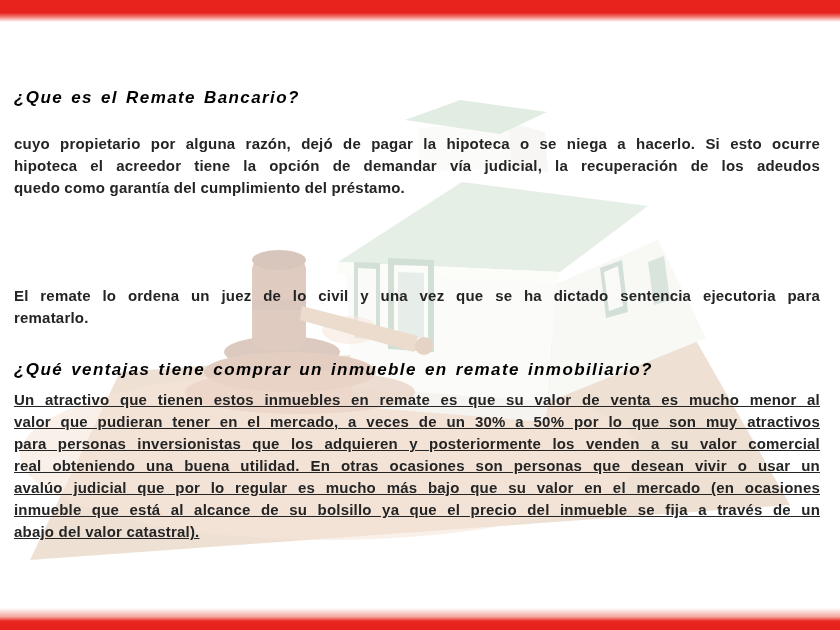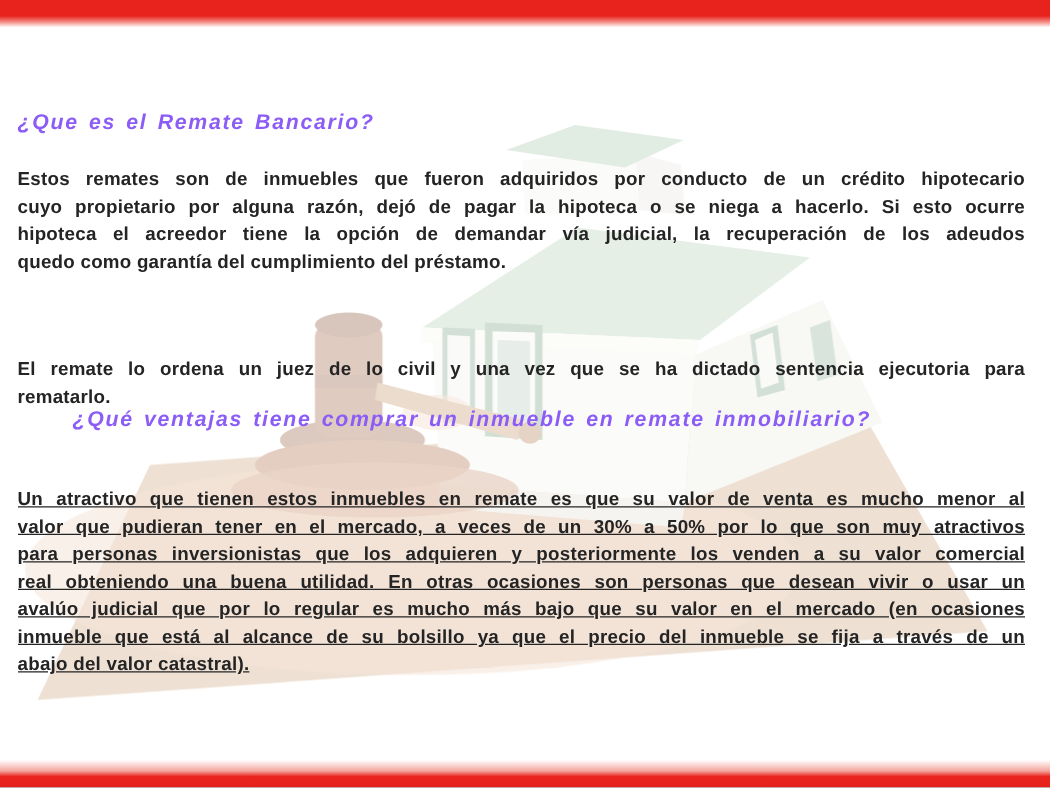--- a/index.html
+++ b/index.html
@@ -19,28 +19,28 @@
     position:absolute;left:0;bottom:0;width:840px;height:22px;
     background:linear-gradient(to bottom,#ffffff 0,#f3a59d 40%,#ea2520 60%,#e51f1a 100%);
   }
   .watermark{
     position:absolute;left:0;top:0;width:840px;height:630px;
     pointer-events:none;
   }
   .heading{
     position:absolute;left:14px;margin:0;
     font:italic 700 17px/24px "Liberation Sans", sans-serif;
-    color:#8b5cf6;
+    color:#000000;
     letter-spacing:1.4px;
     word-spacing:2px;
     white-space:nowrap;
     z-index:2;
   }
   .q1{top:86px;}
-  .q2{top:324px;margin-left:44px;}
+  .q2{top:358px;}
   .para{
     position:absolute;left:14px;width:806px;
     font:700 15px/22px "Liberation Sans", sans-serif;
     color:#242424;
     letter-spacing:0.2px;
     z-index:2;
   }
   .p1{top:133px;}
   .p2{top:269px;margin-top:16px;}
   .p3{top:389px;text-decoration:underline;}
@@ -95,21 +95,20 @@
       <ellipse cx="350" cy="330" rx="28" ry="14" fill="#e8b492" opacity="0.6"></ellipse>
 
       <polygon points="302,306 418,336 414,352 300,320" fill="#c08a58"></polygon>
       <circle cx="424" cy="346" r="9" fill="#a96f3f"></circle>
     </g>
   </svg>
 
   <h1 class="heading q1">¿Que es el Remate Bancario?</h1>
 
   <div class="para p1">
-      <div class="jline">Estos remates son de inmuebles que fueron adquiridos por conducto de un crédito hipotecario</div>
       <div class="jline">cuyo propietario por alguna razón, dejó de pagar la hipoteca o se niega a hacerlo. Si esto ocurre</div>
       <div class="jline">hipoteca el acreedor tiene la opción de demandar vía judicial, la recuperación de los adeudos</div>
       <div class="jline jlast">quedo como garantía del cumplimiento del préstamo.</div>
     </div>
 
   <div class="para p2">
       <div class="jline">El remate lo ordena un juez de lo civil y una vez que se ha dictado sentencia ejecutoria para</div>
       <div class="jline jlast">rematarlo.</div>
     </div>
 

